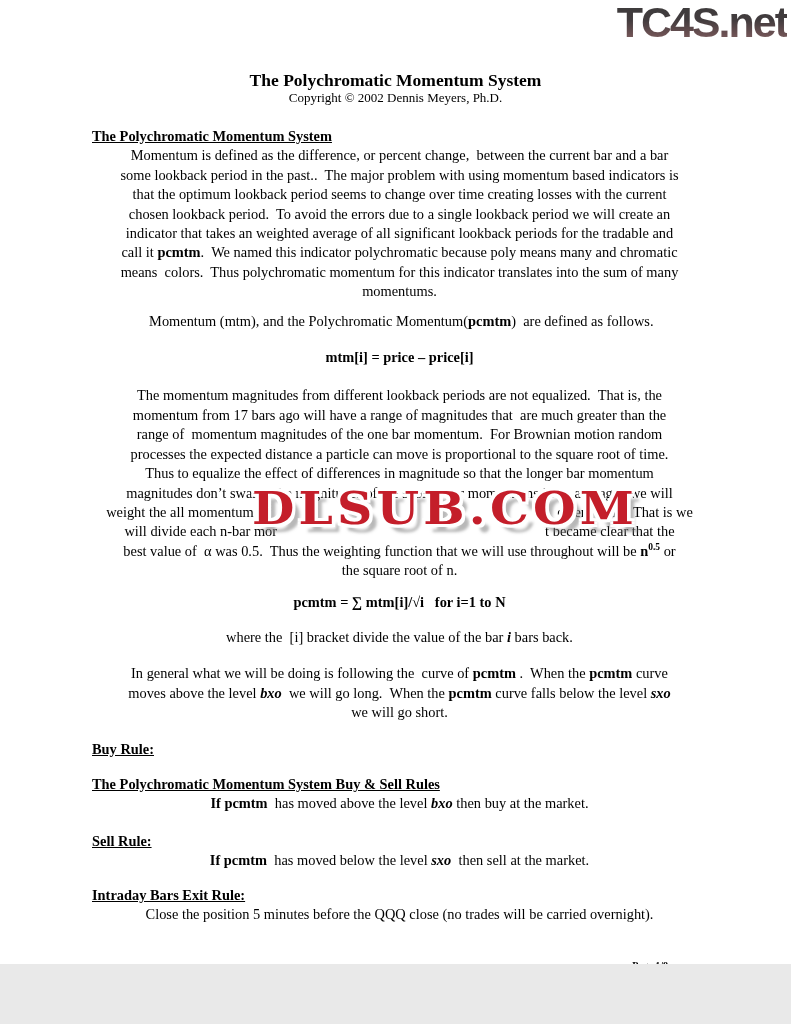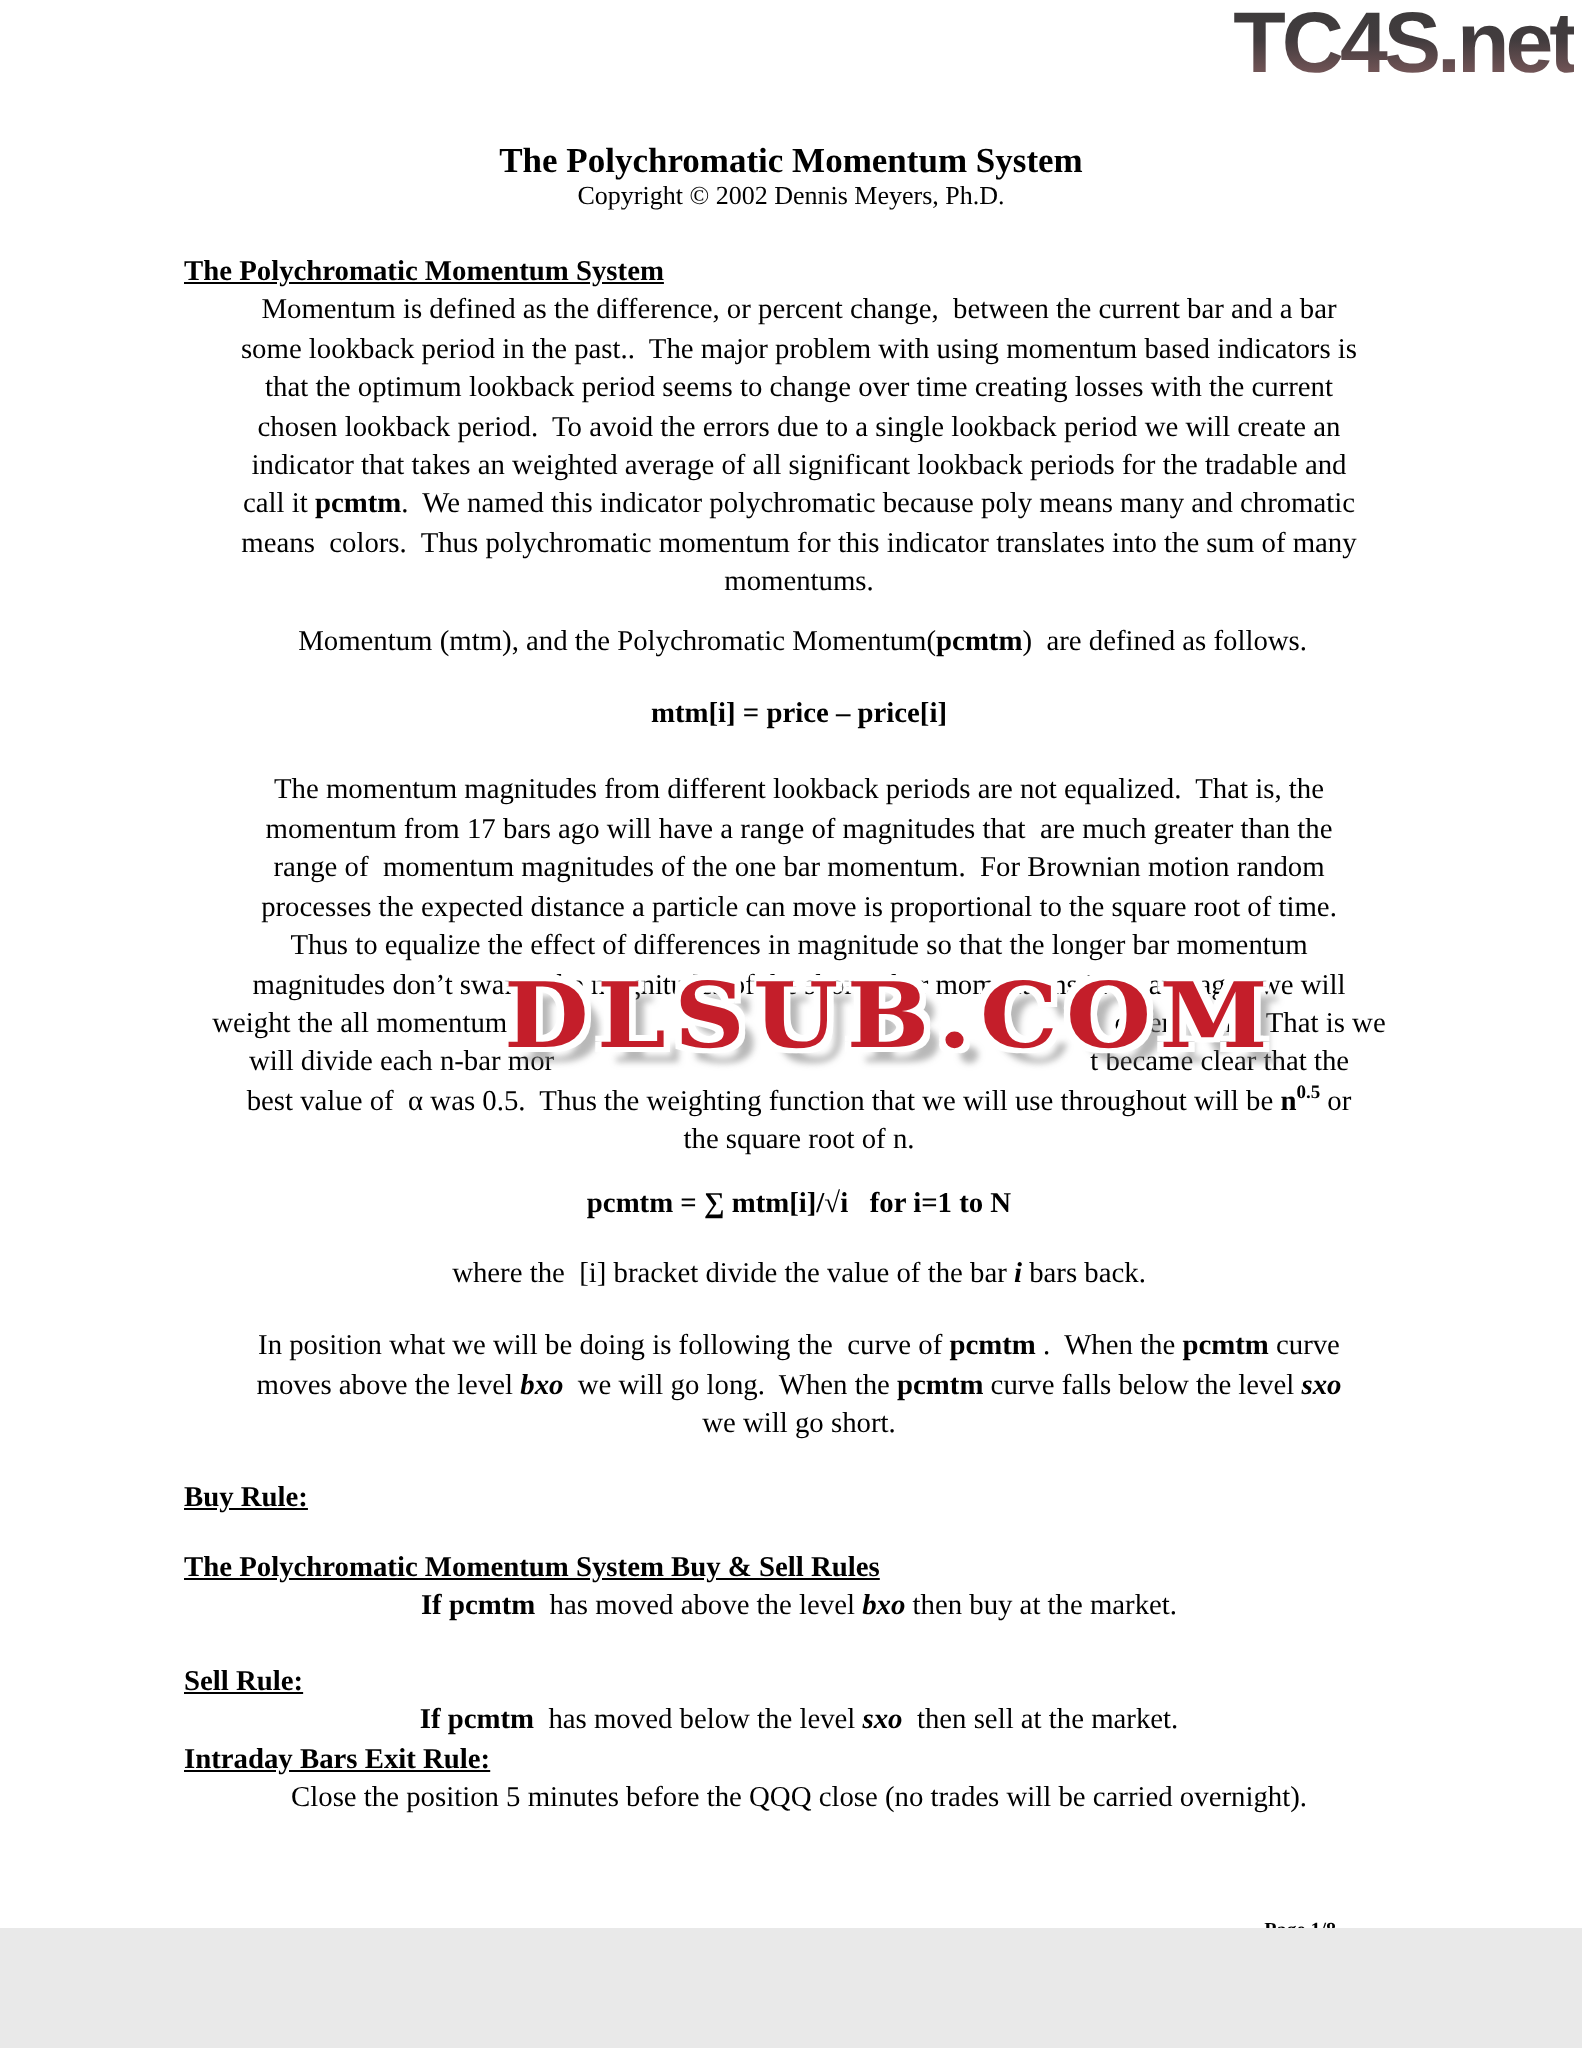--- a/index.html
+++ b/index.html
@@ -91,34 +91,34 @@
         <div class="line"><span>weight the all momentum </span><span class="gap" style="width: 300px;"></span><span>e here is </span><span class="b">n</span><sup class="b">α</sup><span>.  That is we</span></div>
         <div class="line"><span>will divide each n-bar mor</span><span class="gap" style="width: 268px;"></span><span>t became clear that the</span></div>
         <div class="line"><span>best value of  α was 0.5.  Thus the weighting function that we will use throughout will be </span><span class="b">n</span><sup class="b">0.5</sup><span> or</span></div>
         <div class="line"><span>the square root of n.</span></div>
       </div>
     <div class="formula" style="margin-top:12px"><span class="b">pcmtm = ∑ mtm[i]/√i   for i=1 to N</span></div>
     <div class="para" style="margin-top:16px">
         <div class="line"><span>where the  [i] bracket divide the value of the bar </span><span class="b i">i</span><span> bars back.</span></div>
       </div>
     <div class="para" style="margin-top:17px">
-        <div class="line"><span>In position what we will be doing is following the  curve of </span><span class="b">pcmtm</span><span> .  When the </span><span class="b">pcmtm</span><span> curve</span></div>
+        <div class="line"><span>In general what we will be doing is following the  curve of </span><span class="b">pcmtm</span><span> .  When the </span><span class="b">pcmtm</span><span> curve</span></div>
         <div class="line"><span>moves above the level </span><span class="b i">bxo</span><span>  we will go long.  When the </span><span class="b">pcmtm</span><span> curve falls below the level </span><span class="b i">sxo</span></div>
         <div class="line"><span>we will go short.</span></div>
       </div>
     <div class="heading" style="margin-top:17px">Buy Rule:</div>
     <div class="heading" style="margin-top:16px">The Polychromatic Momentum System Buy &amp; Sell Rules</div>
     <div class="para">
         <div class="line"><span class="b">If pcmtm</span><span>  has moved above the level </span><span class="b i">bxo</span><span> then buy at the market.</span></div>
       </div>
     <div class="heading" style="margin-top:18px">Sell Rule:</div>
     <div class="para">
         <div class="line"><span class="b">If pcmtm</span><span>  has moved below the level </span><span class="b i">sxo</span><span>  then sell at the market.</span></div>
       </div>
-    <div class="heading" style="">Intraday Bars Exit Rule:</div>
+    <div class="heading" style="margin-top:15px">Intraday Bars Exit Rule:</div>
     <div class="para">
         <div class="line"><span>Close the position 5 minutes before the QQQ close (no trades will be carried overnight).</span></div>
       </div>
   </div>
 
   <div class="page-num">Page 1/8</div>
 
   <div class="wm-center">DLSUB.COM</div>
   <div class="wm-bottom">TradersXtreme.com</div>
 

